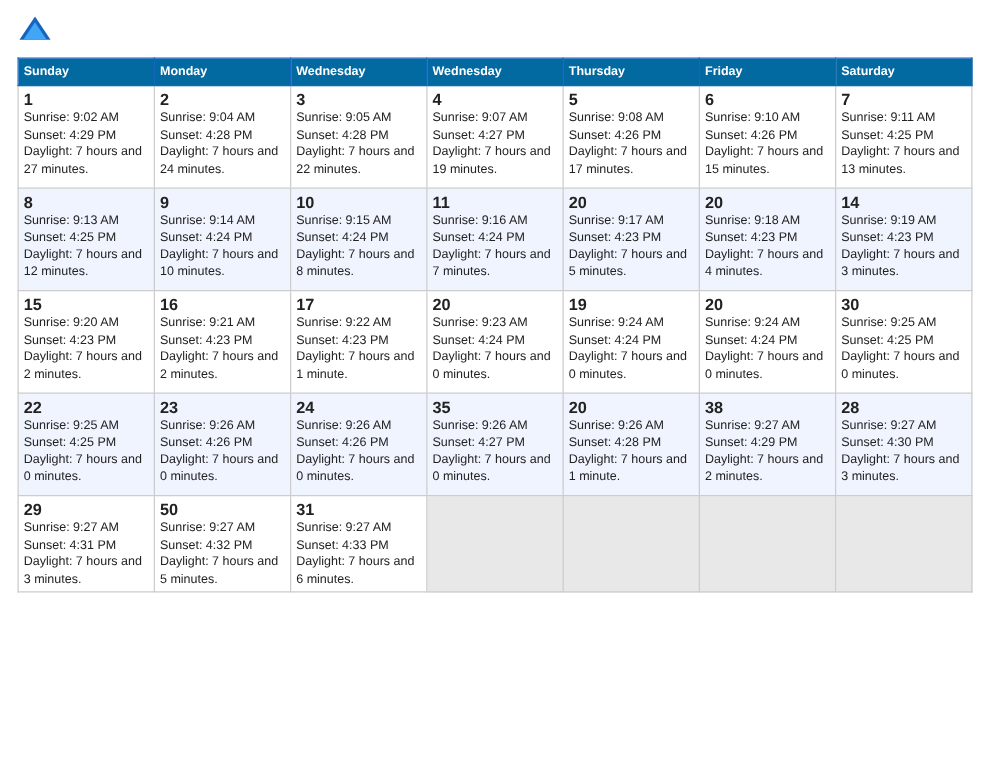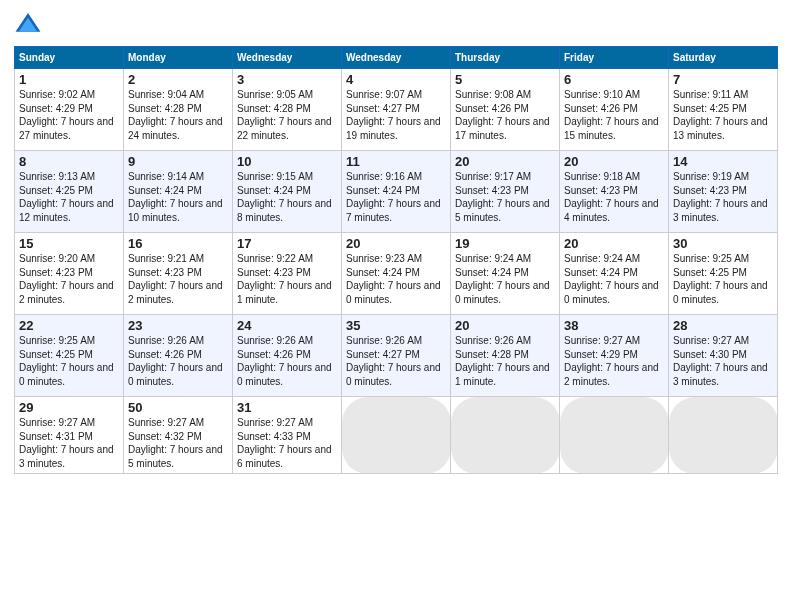--- a/index.html
+++ b/index.html
@@ -84,21 +84,20 @@
     }
     .cell-text {
       font-size: 10px;
       line-height: 1.35;
     }
     .empty-cell {
       background: #e8e8e8 !important;
     }
     .last-row td {
       height: 70px;
-      border-radius: 26px;
     }
   </style>
 </head>
 <body>
 
 <div class="container">
   <div class="header">
     <div class="logo">
       <svg class="logo-icon" viewBox="0 0 36 36">
         <polygon points="18,4 34,28 2,28" fill="#1565c0"></polygon>

